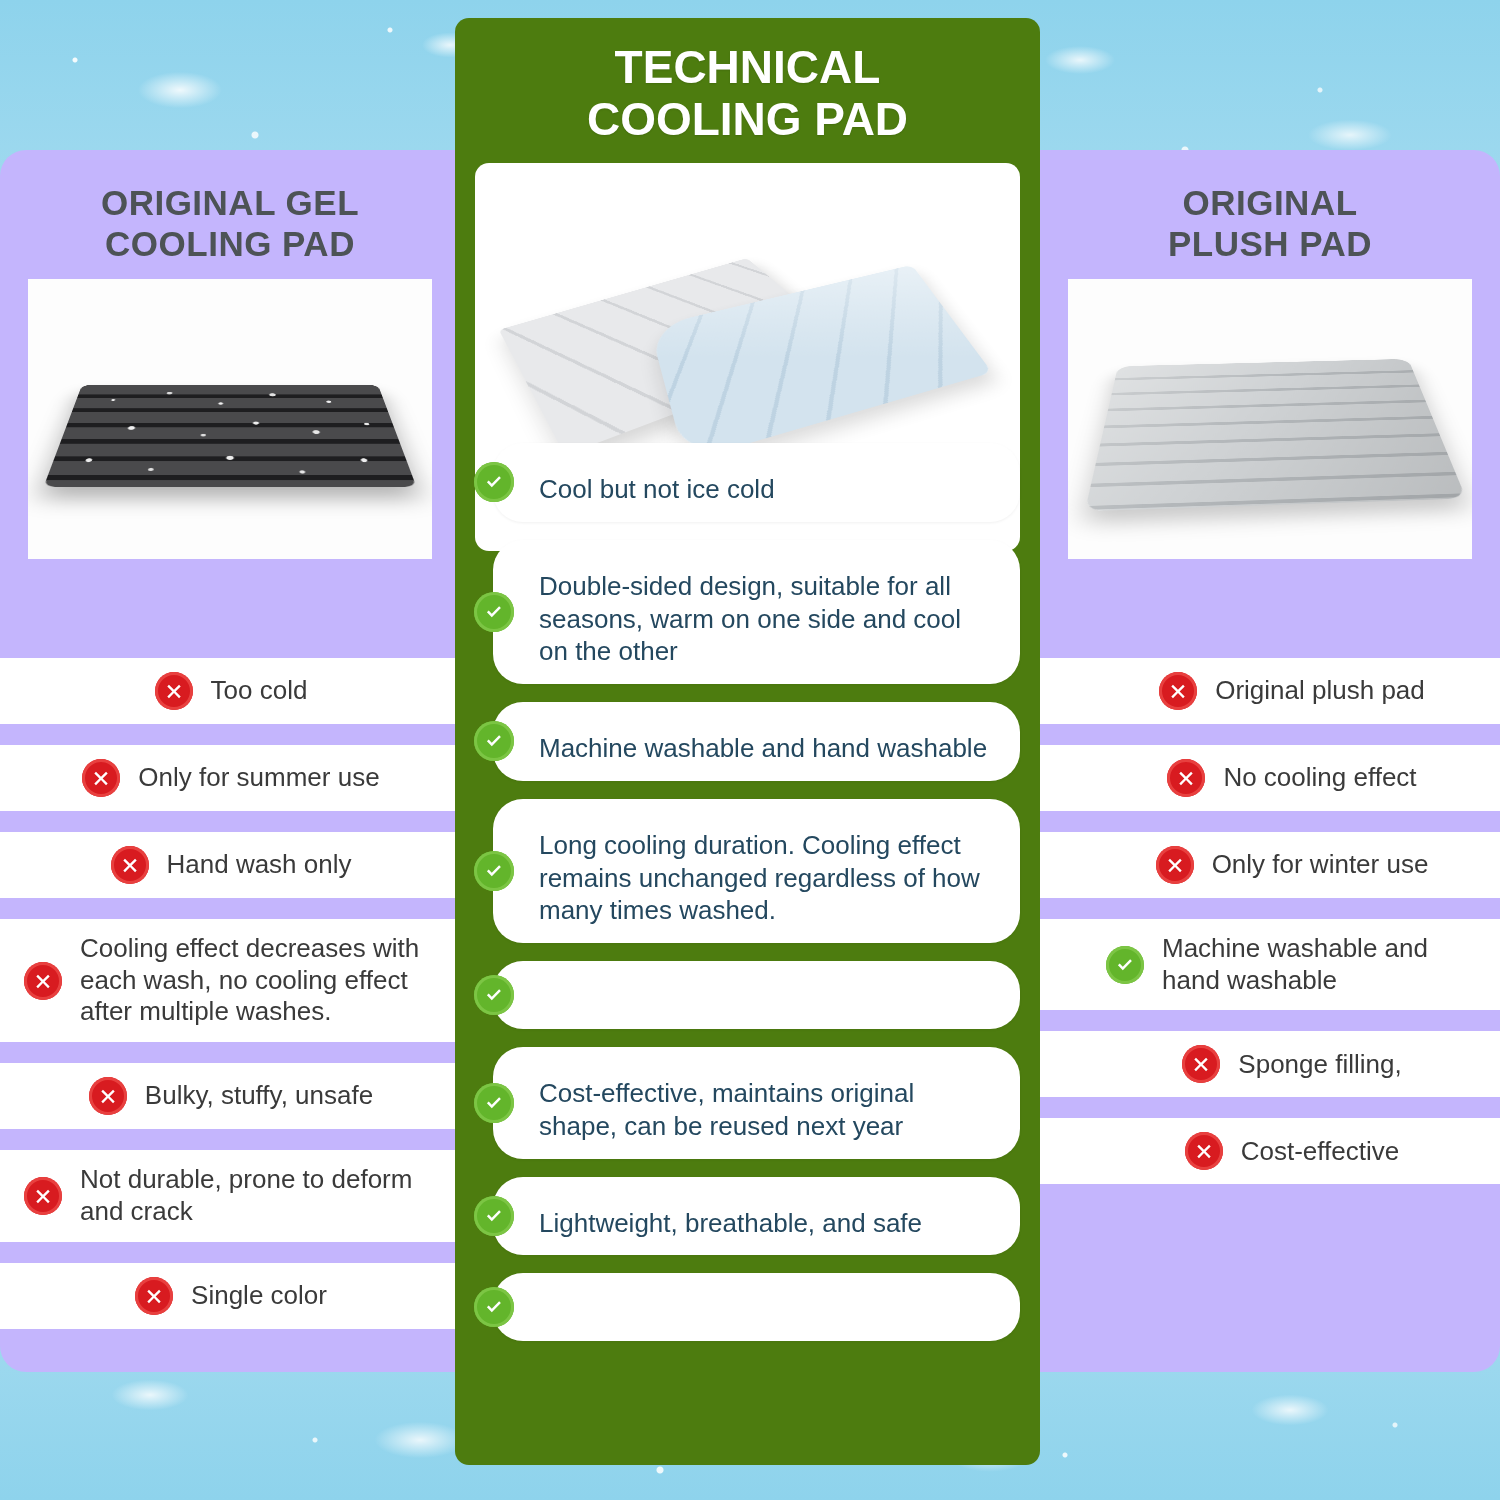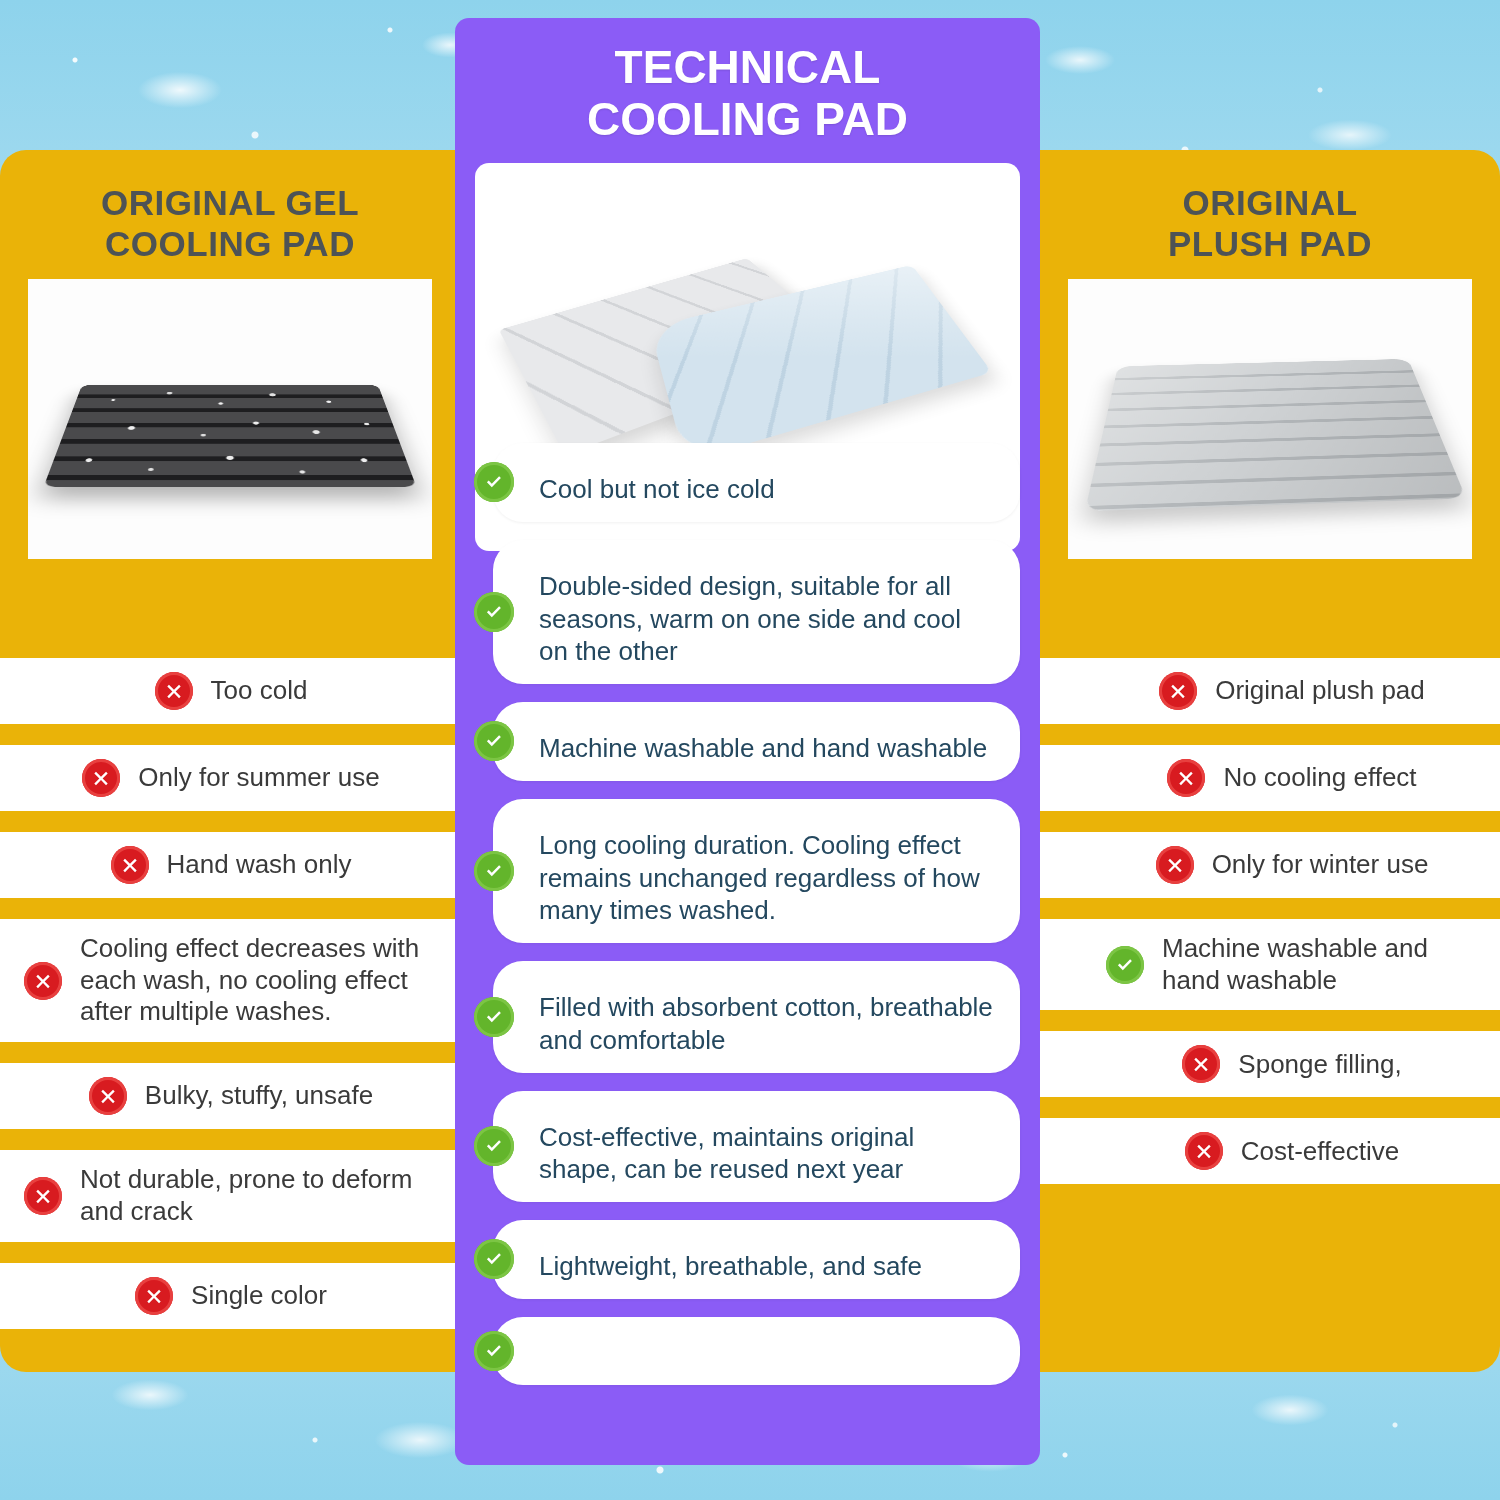--- a/index.html
+++ b/index.html
@@ -50,21 +50,21 @@
       radial-gradient(circle at 33% 88%, rgba(255,255,255,.75) 0 2px, transparent 3px),
       radial-gradient(circle at 44% 98%, rgba(255,255,255,.85) 0 3px, transparent 4px),
       radial-gradient(circle at 58% 91%, rgba(255,255,255,.7) 0 2px, transparent 3px),
       radial-gradient(circle at 71% 97%, rgba(255,255,255,.85) 0 2px, transparent 3px),
       radial-gradient(circle at 83% 90%, rgba(255,255,255,.8) 0 3px, transparent 4px),
       radial-gradient(circle at 93% 95%, rgba(255,255,255,.75) 0 2px, transparent 3px);
   }
 
   
   .side-panel{position:absolute;top:150px;width:460px;height:1222px;
-    background:#eab308;}
+    background:#c4b5fd;}
   #panel-left{left:0;border-radius:26px 0 0 26px;}
   #panel-right{right:0;border-radius:0 26px 26px 0;}
 
   .side-title{
     text-align:center;font-size:35px;font-weight:bold;color:#4d5356;
     letter-spacing:.5px;line-height:1.18;padding-top:32px;
     white-space:pre-line;
   }
 
   
@@ -109,21 +109,21 @@
   
   .side-list{position:absolute;left:0;right:0;top:508px;}
   .srow{background:#fff;display:flex;align-items:center;gap:18px;
     padding:14px 22px;margin-bottom:21px;min-height:54px;box-sizing:border-box;justify-content:center;}
   #panel-left .srow{padding-left:24px;}
   #panel-right .srow{padding-left:66px;}
   .srow-text{font-size:26px;color:#3a3a3a;line-height:1.22;}
 
   
   #panel-center{position:absolute;left:455px;top:18px;width:585px;height:1447px;
-    background:#8b5cf6;border-radius:14px;}
+    background:#4d7c0f;border-radius:14px;}
   #center-title{color:#fff;font-weight:bold;font-size:46px;text-align:center;
     line-height:1.12;padding:24px 10px 0;white-space:pre-line;
     text-shadow:0 1px 2px rgba(0,0,0,.12);}
   #center-photo{margin:18px 20px 0;height:388px;background:#fff;border-radius:14px;
     position:relative;overflow:hidden;}
 
   
   .pad-wrap{position:absolute;left:50%;top:50%;transform:translate(-50%,-50%);
     width:470px;height:300px;}
   .pad-gray{position:absolute;left:10px;top:36px;width:300px;height:190px;
@@ -326,21 +326,20 @@
           </svg>
         </span>
         <span class="crow-text">Long cooling duration. Cooling effect remains unchanged regardless of how many times washed.</span>
       </div>
       <div class="crow">
         <span class="ic ic-check">
           <svg width="22" height="22" viewBox="0 0 24 24">
             <path d="M9.6 17.6 4.3 12.3l1.9-1.9 3.4 3.4 8-8 1.9 1.9z" fill="#fff"></path>
           </svg>
         </span>
-        <span class="crow-text">Filled with absorbent cotton, breathable and comfortable</span>
       </div>
       <div class="crow">
         <span class="ic ic-check">
           <svg width="22" height="22" viewBox="0 0 24 24">
             <path d="M9.6 17.6 4.3 12.3l1.9-1.9 3.4 3.4 8-8 1.9 1.9z" fill="#fff"></path>
           </svg>
         </span>
         <span class="crow-text">Cost-effective, maintains original shape, can be reused next year</span>
       </div>
       <div class="crow">

